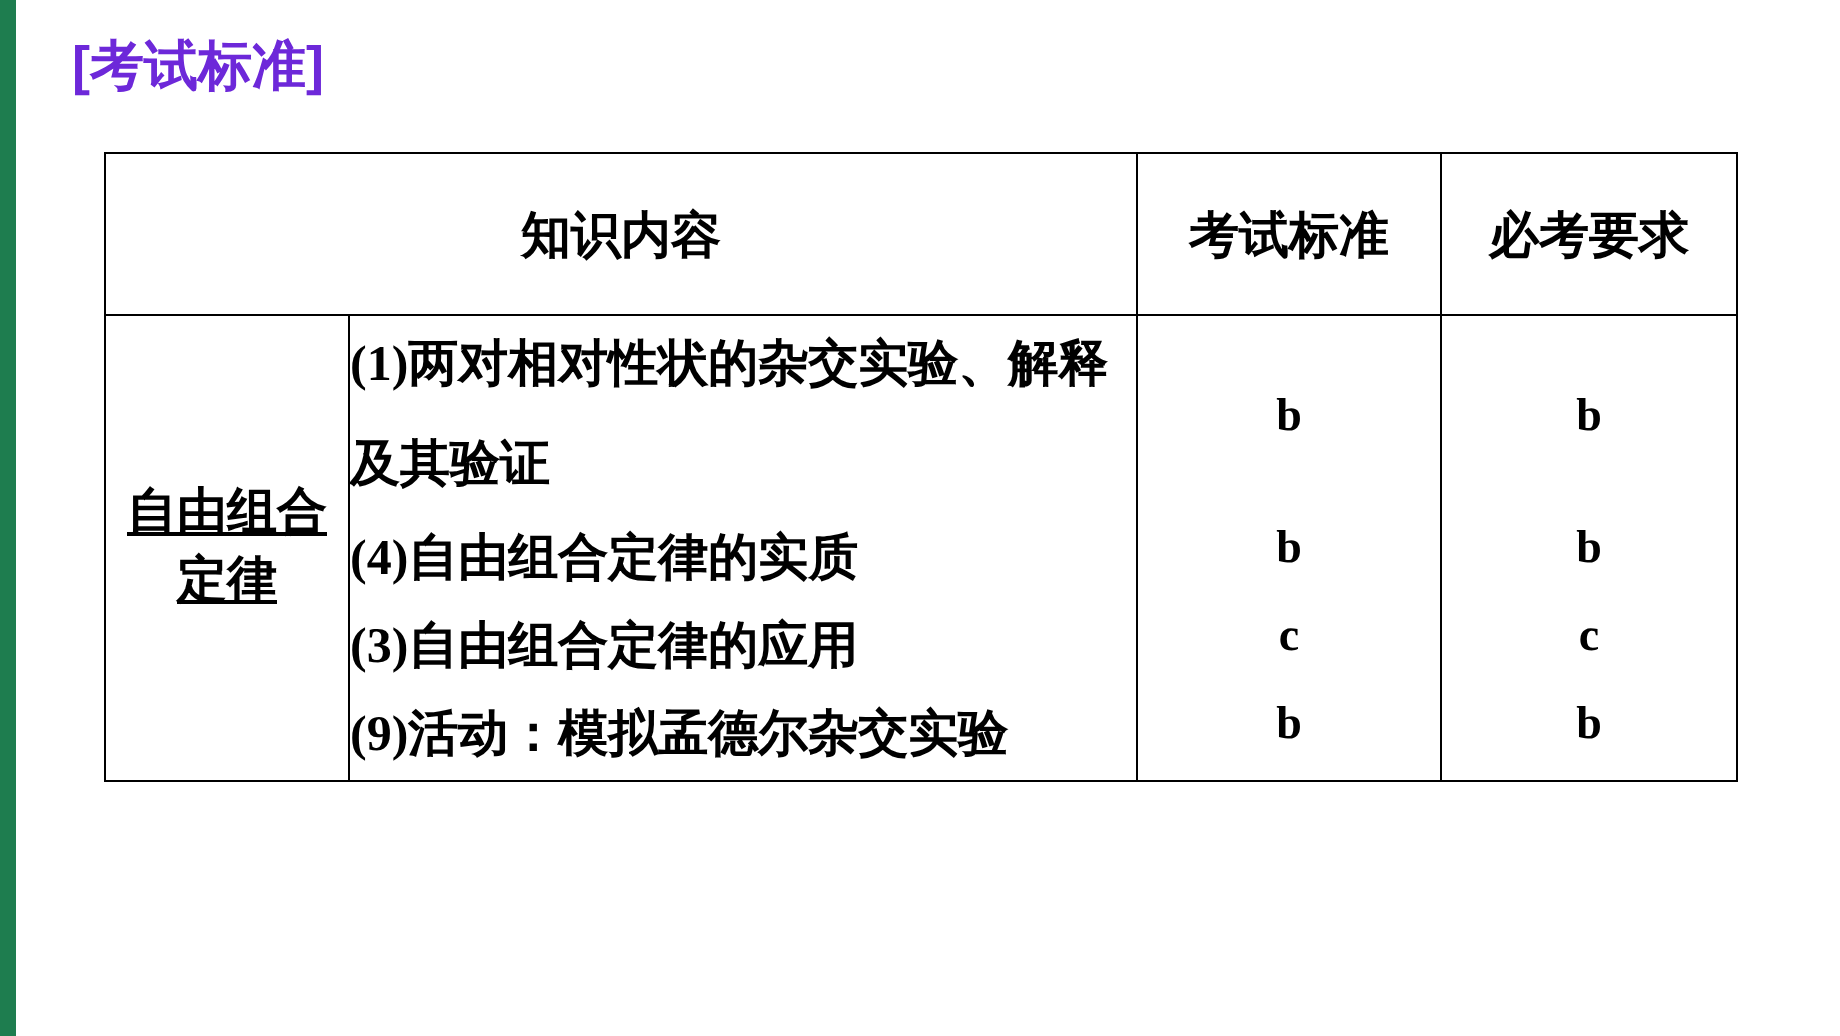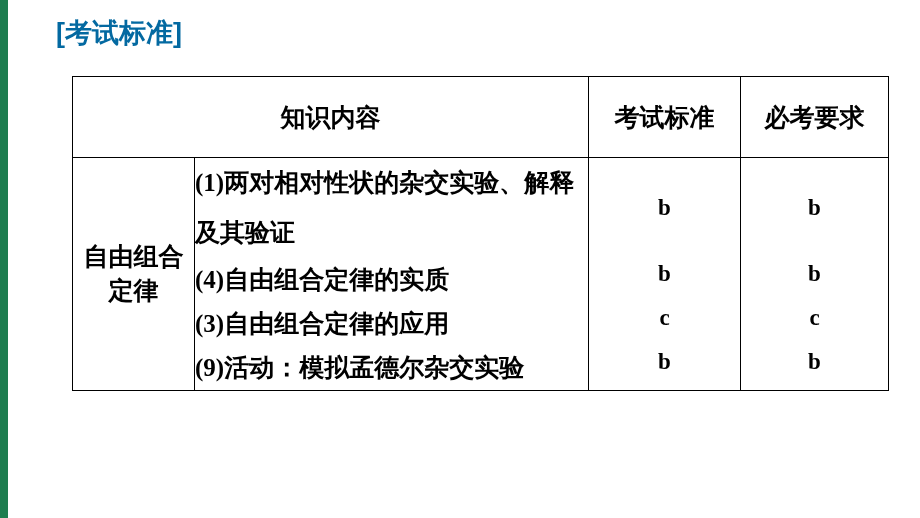--- a/index.html
+++ b/index.html
@@ -43,21 +43,20 @@
   .table-wrap {
     position: absolute;
     left: 52px;
     top: 76px;
     width: 816px;
   }
   table.spec {
     border-collapse: collapse;
     width: 816px;
     table-layout: fixed;
-    margin-left: 20px;
   }
   table.spec td, table.spec th {
     border: 1px solid #000000;
     padding: 0;
     vertical-align: middle;
     font-weight: bold;
   }
 
   col.c-name   { width: 122px; }
   col.c-content{ width: 394px; }
@@ -73,20 +72,21 @@
   }
   .hdr-content {
     
   }
 
   .row-name {
     text-align: center;
     font-size: 25px;
     line-height: 34px;
     padding: 0 10px;
+    text-decoration: underline;
   }
 
   .content-cell {
     padding: 14px 0 14px 14px;
   }
   .content-cell .line {
     font-size: 25px;
     line-height: 44px;
     white-space: normal;
   }
@@ -104,21 +104,21 @@
     font-family: "Liberation Serif", "DejaVu Serif", serif;
   }
   .req-cell .val.pad-first { margin-top: 22px; }
   .req-cell .val.gap { margin-top: 22px; }
 </style>
 </head>
 <body>
 
 <div class="accent-bar" style="background: rgb(30, 125, 79);"></div>
 
-<div class="heading" style="color: #0369a1; margin-left: 20px;">[考试标准]</div>
+<div class="heading" style="color: #6d28d9;">[考试标准]</div>
 
 <div class="table-wrap">
   <table class="spec">
     <colgroup>
       <col class="c-name">
       <col class="c-content">
       <col class="c-req1">
       <col class="c-req2">
     </colgroup>
     <tbody>

